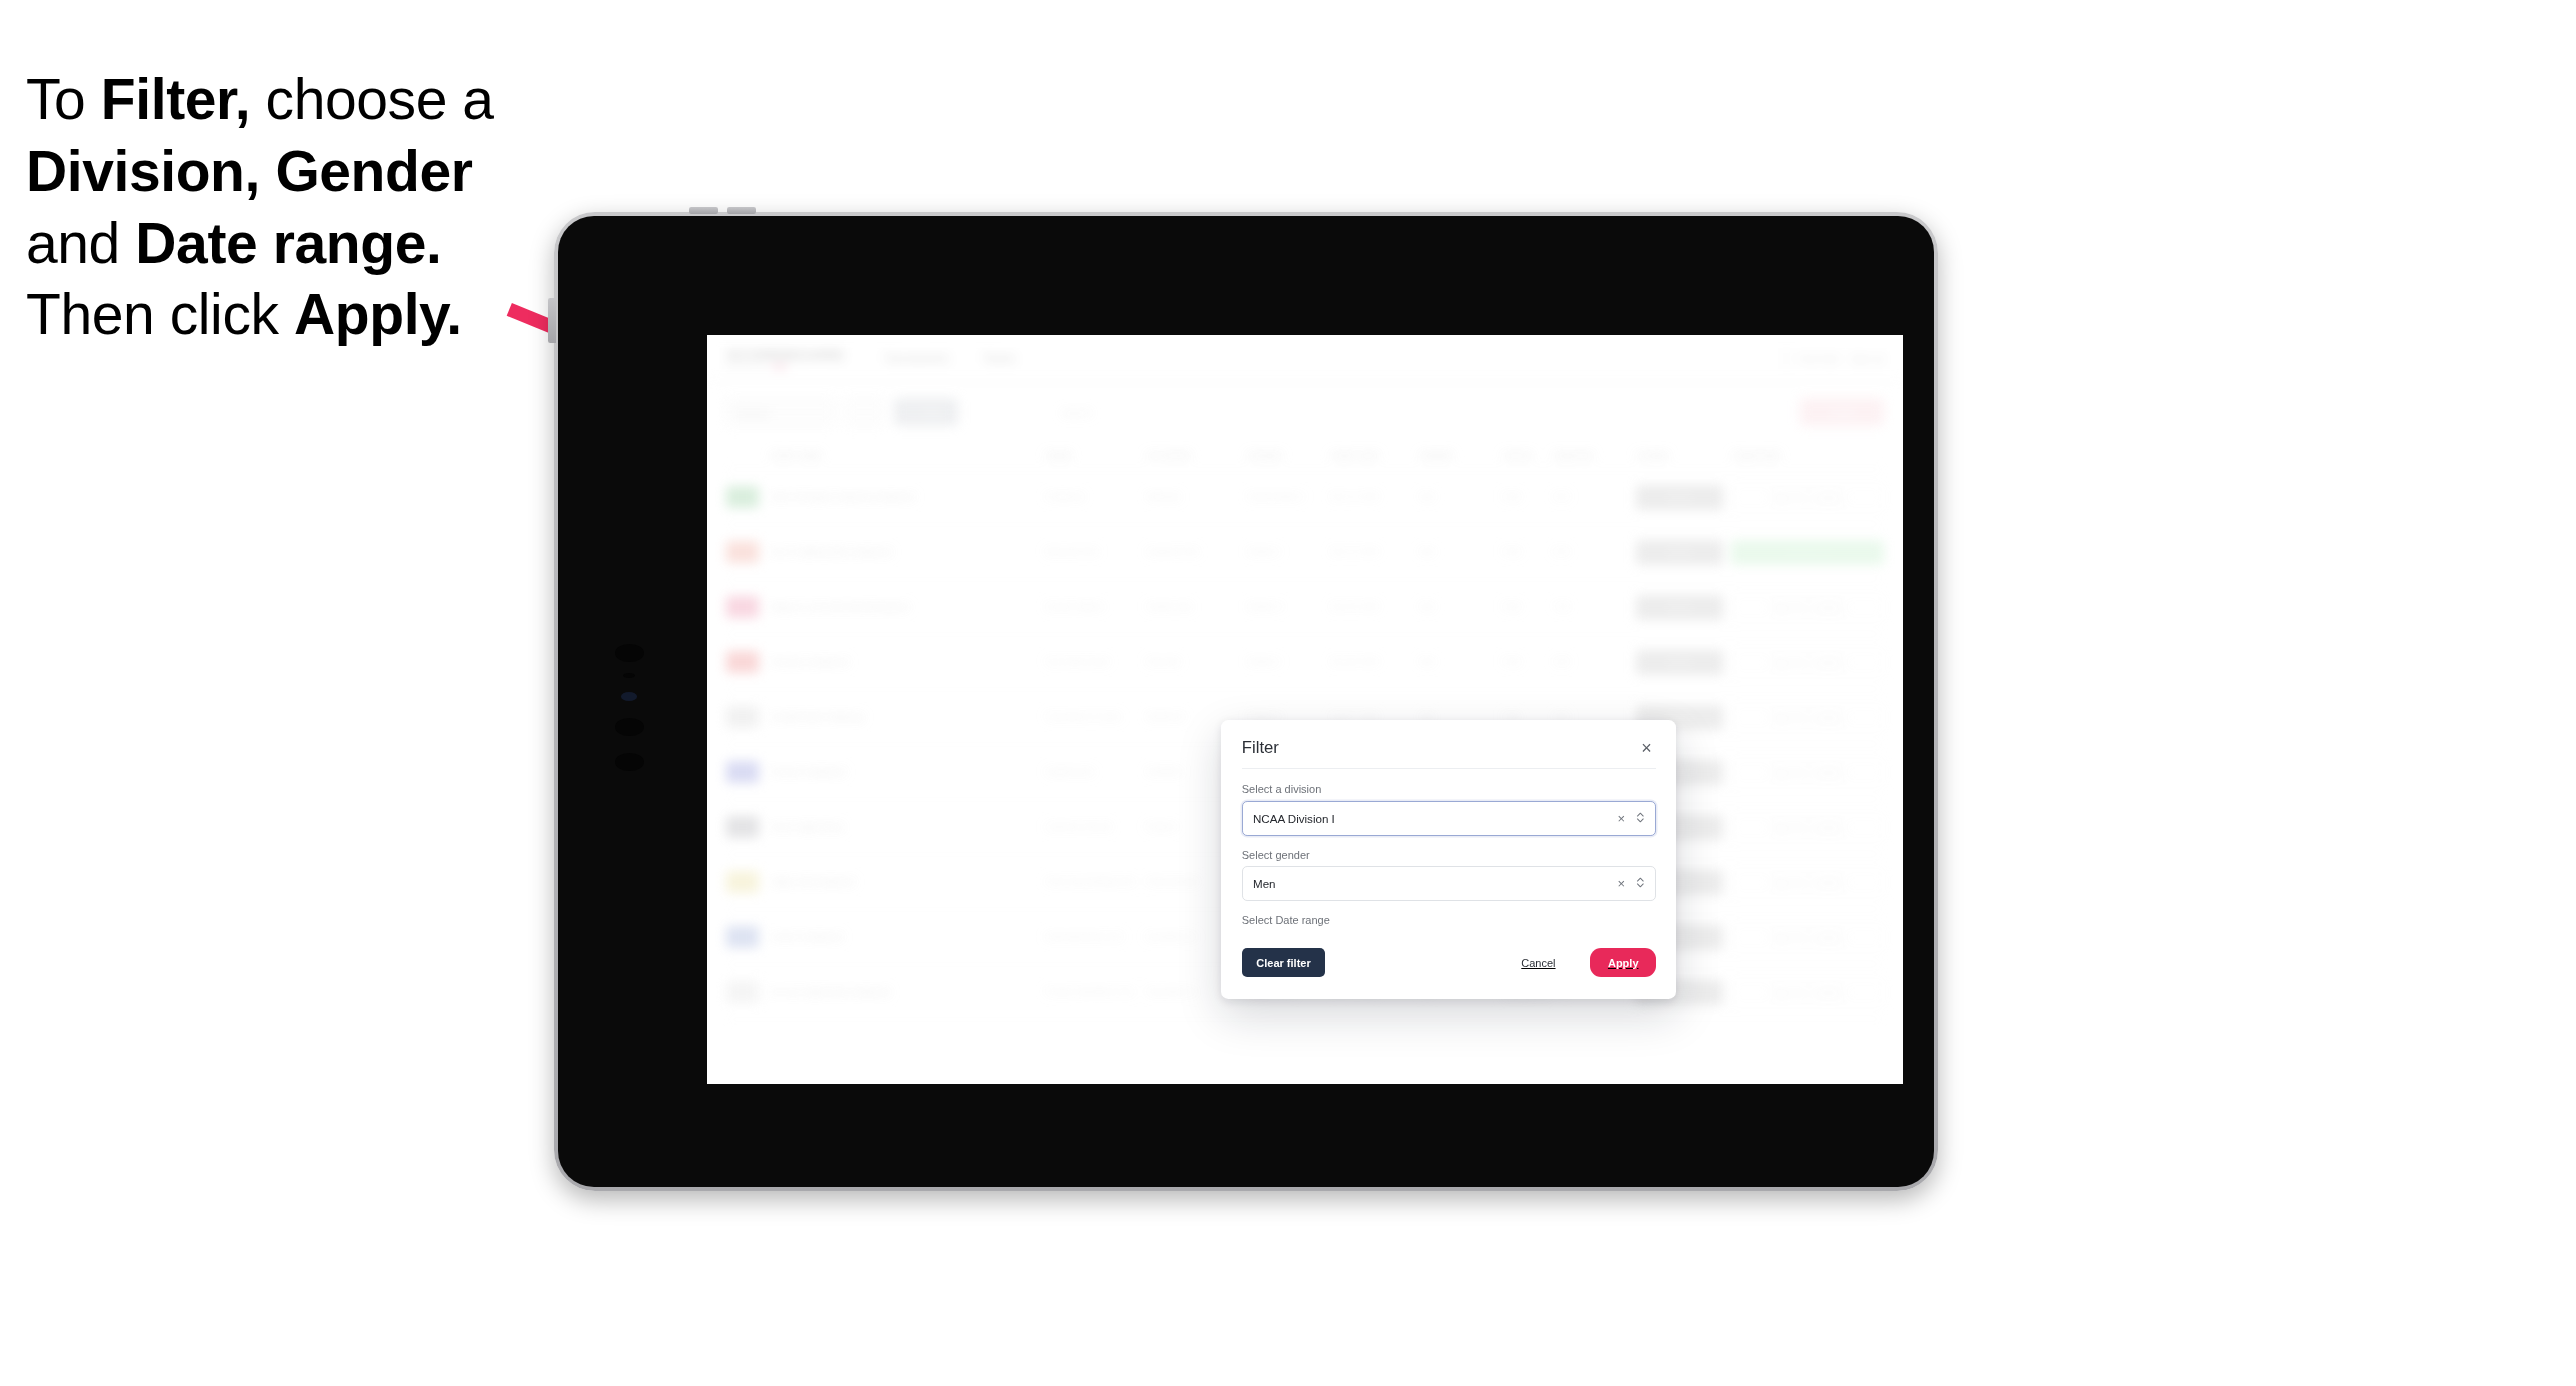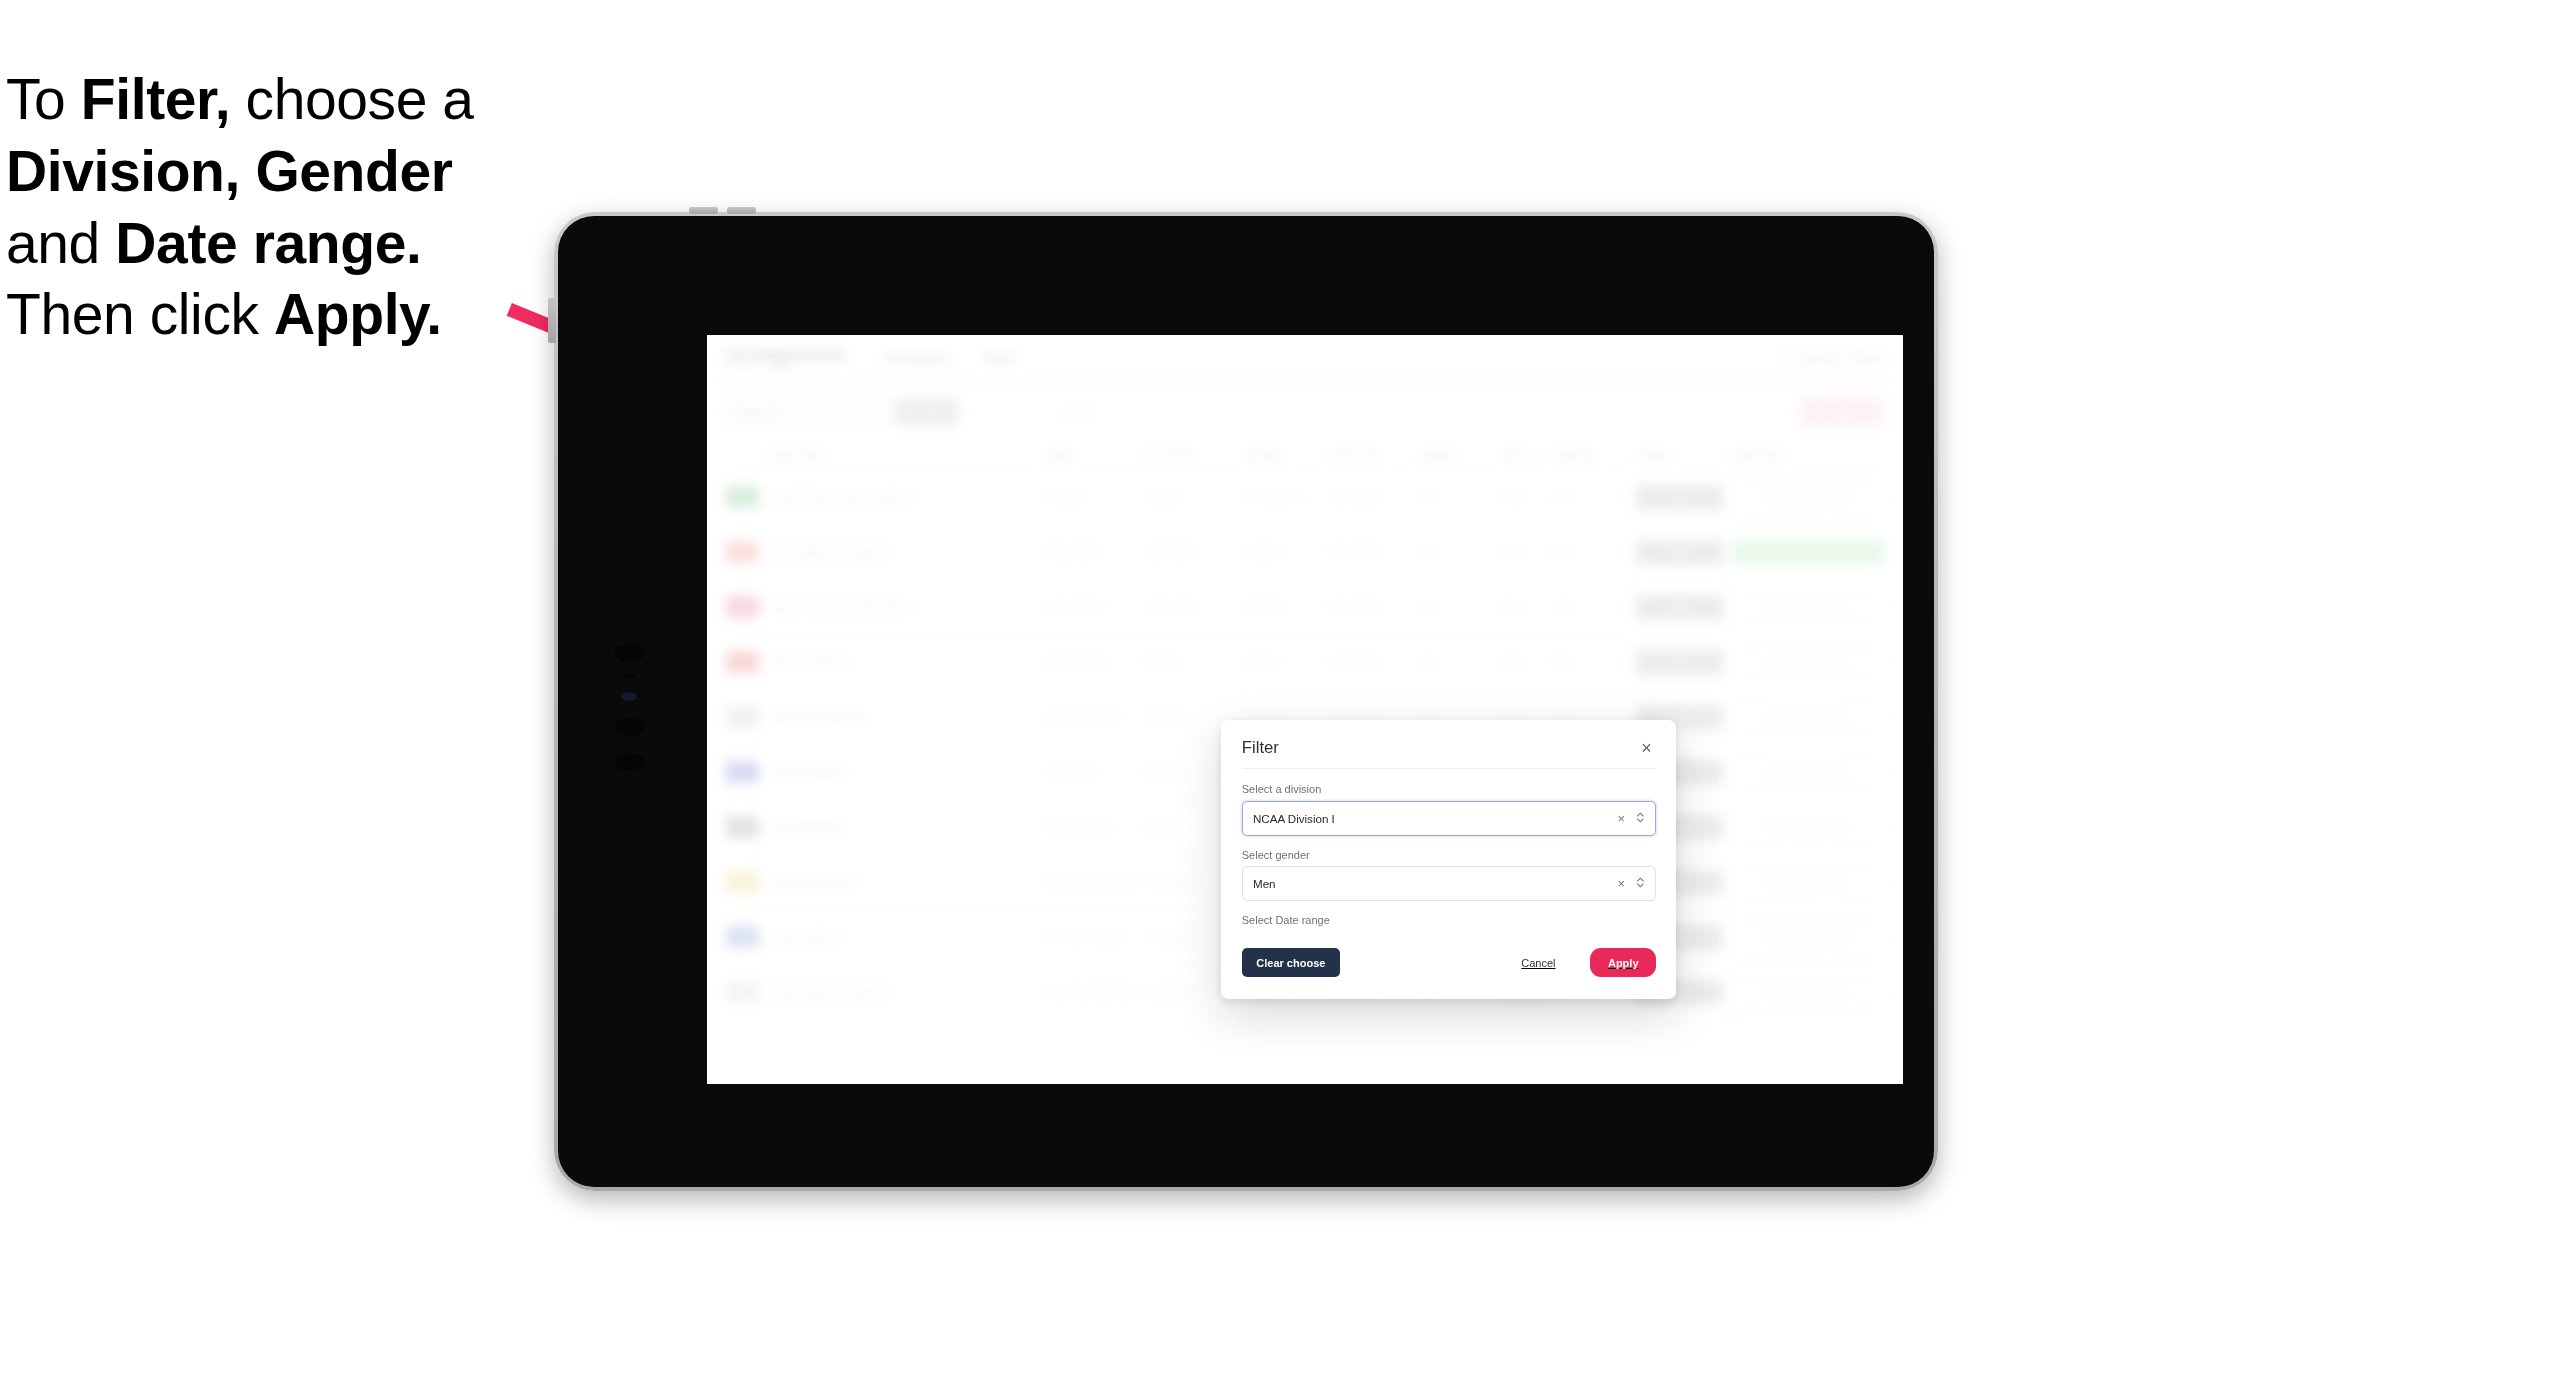--- a/index.html
+++ b/index.html
@@ -16,21 +16,21 @@
   #stage {
     position: relative;
     width: 2576px;
     height: 1386px;
     background: #ffffff;
   }
 
   
   #instructions {
     position: absolute;
-    left: 6px;
+    left: 26px;
     top: 64px;
     width: 553px;
     font-size: 57px;
     line-height: 1.26;
     color: #000000;
     letter-spacing: -0.4px;
     font-weight: 400;
   }
   #instructions .b { font-weight: 700; }
   #instructions .line { white-space: nowrap; }
@@ -866,21 +866,21 @@
                 </span>
               </span>
             </div>
           </div>
 
           <div class="field">
             <div class="field-label">Select Date range</div>
           </div>
 
           <div id="dlg-footer">
-            <button id="btn-clear">Clear choose</button>
+            <button id="btn-clear">Clear filter</button>
             <div id="footer-right">
               <button id="btn-cancel">Cancel</button>
               <button id="btn-apply">Apply</button>
             </div>
           </div>
 
         </div>
 
       </div>
     </div>

